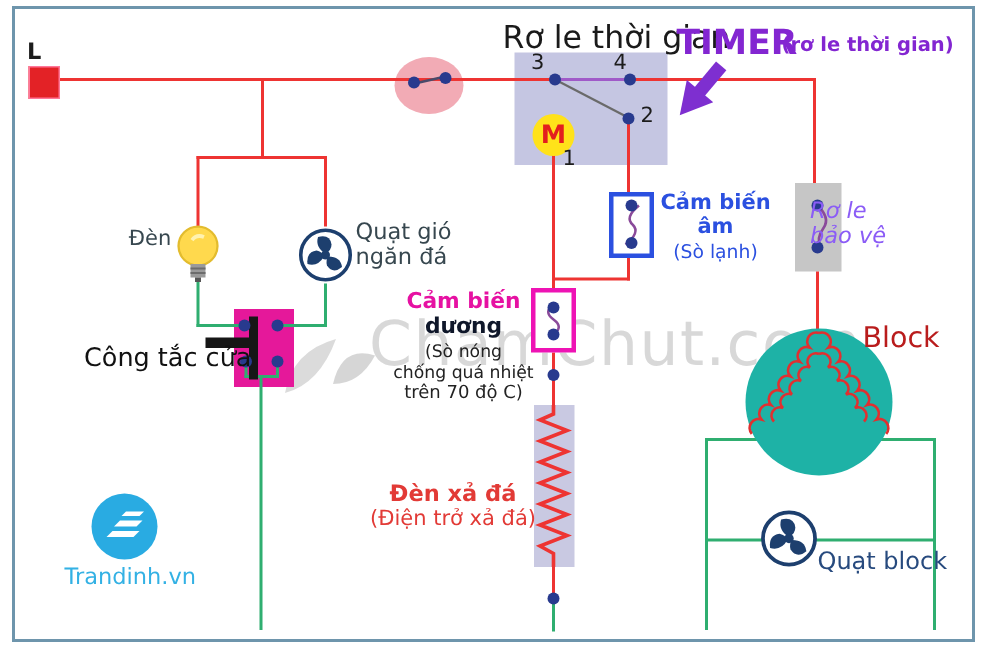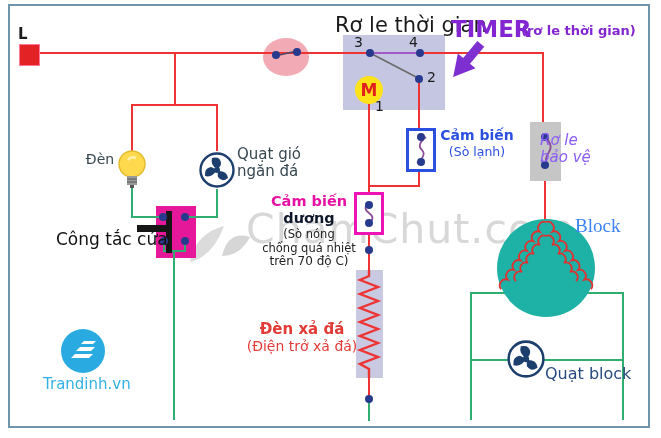--- a/index.html
+++ b/index.html
@@ -177,20 +177,21 @@
 
   <div class="t" style="left:237px;top:146px;color:#37474f;font-size:15px;">
     <div>Quạt gió</div>
     <div>ngăn đá</div>
   </div>
 
   <div class="t" style="left:56px;top:230px;font-size:17px;color:#111;">Công tắc cửa</div>
 
   <div class="t ctr" style="left:440px;top:127px;width:74px;color:#2b50e0;">
     <div style="font-size:14px;font-weight:bold;">Cảm biến</div>
+    <div style="font-size:14px;font-weight:bold;">âm</div>
     <div style="font-size:12.5px;margin-top:2px;">(Sò lạnh)</div>
   </div>
 
   <div class="t ctr" style="left:262px;top:193px;width:94px;">
     <div style="font-size:14.5px;font-weight:bold;color:#e611a2;">Cảm biến</div>
     <div style="font-size:14.5px;font-weight:bold;color:#0f172a;">dương</div>
     <div style="font-size:11.5px;color:#222;margin-top:2px;text-align:center;">(Sò nóng</div>
     <div style="font-size:11.5px;color:#222;">chống quá nhiệt</div>
     <div style="font-size:12px;color:#222;">trên 70 độ C)</div>
   </div>
@@ -198,21 +199,21 @@
   <div class="t ctr" style="left:246px;top:321px;width:112px;color:#e23a36;">
     <div style="font-size:15px;font-weight:bold;">Đèn xả đá</div>
     <div style="font-size:14px;">(Điện trở xả đá)</div>
   </div>
 
   <div class="t" style="left:540px;top:132px;font-size:15px;color:#8b5cf6;font-style:italic;">
     <div>Rơ le</div>
     <div>bảo vệ</div>
   </div>
 
-  <div class="t" style="left:575px;top:215px;font-size:19px;color:#3b82f6;font-family:Liberation Serif, serif;">Block</div>
+  <div class="t" style="left:575px;top:215px;font-size:19px;color:#b91c1c;">Block</div>
   <div class="t" style="left:545px;top:365px;font-size:16px;color:#274a7e;">Quạt block</div>
 
   <svg class="z4" style="position:absolute;left:60px;top:328px;" width="46" height="46" viewBox="0 0 46 46">
     <circle cx="23" cy="23" r="22" fill="#29abe2"></circle>
     <g fill="#fff">
       <path d="M11 30 L29 30 L33 26 L15 26 Z"></path>
       <path d="M16 23 L31 23 L35 19 L20 19 Z"></path>
       <path d="M21 16 L33 16 L36 13 L24 13 Z"></path>
     </g>
   </svg>

